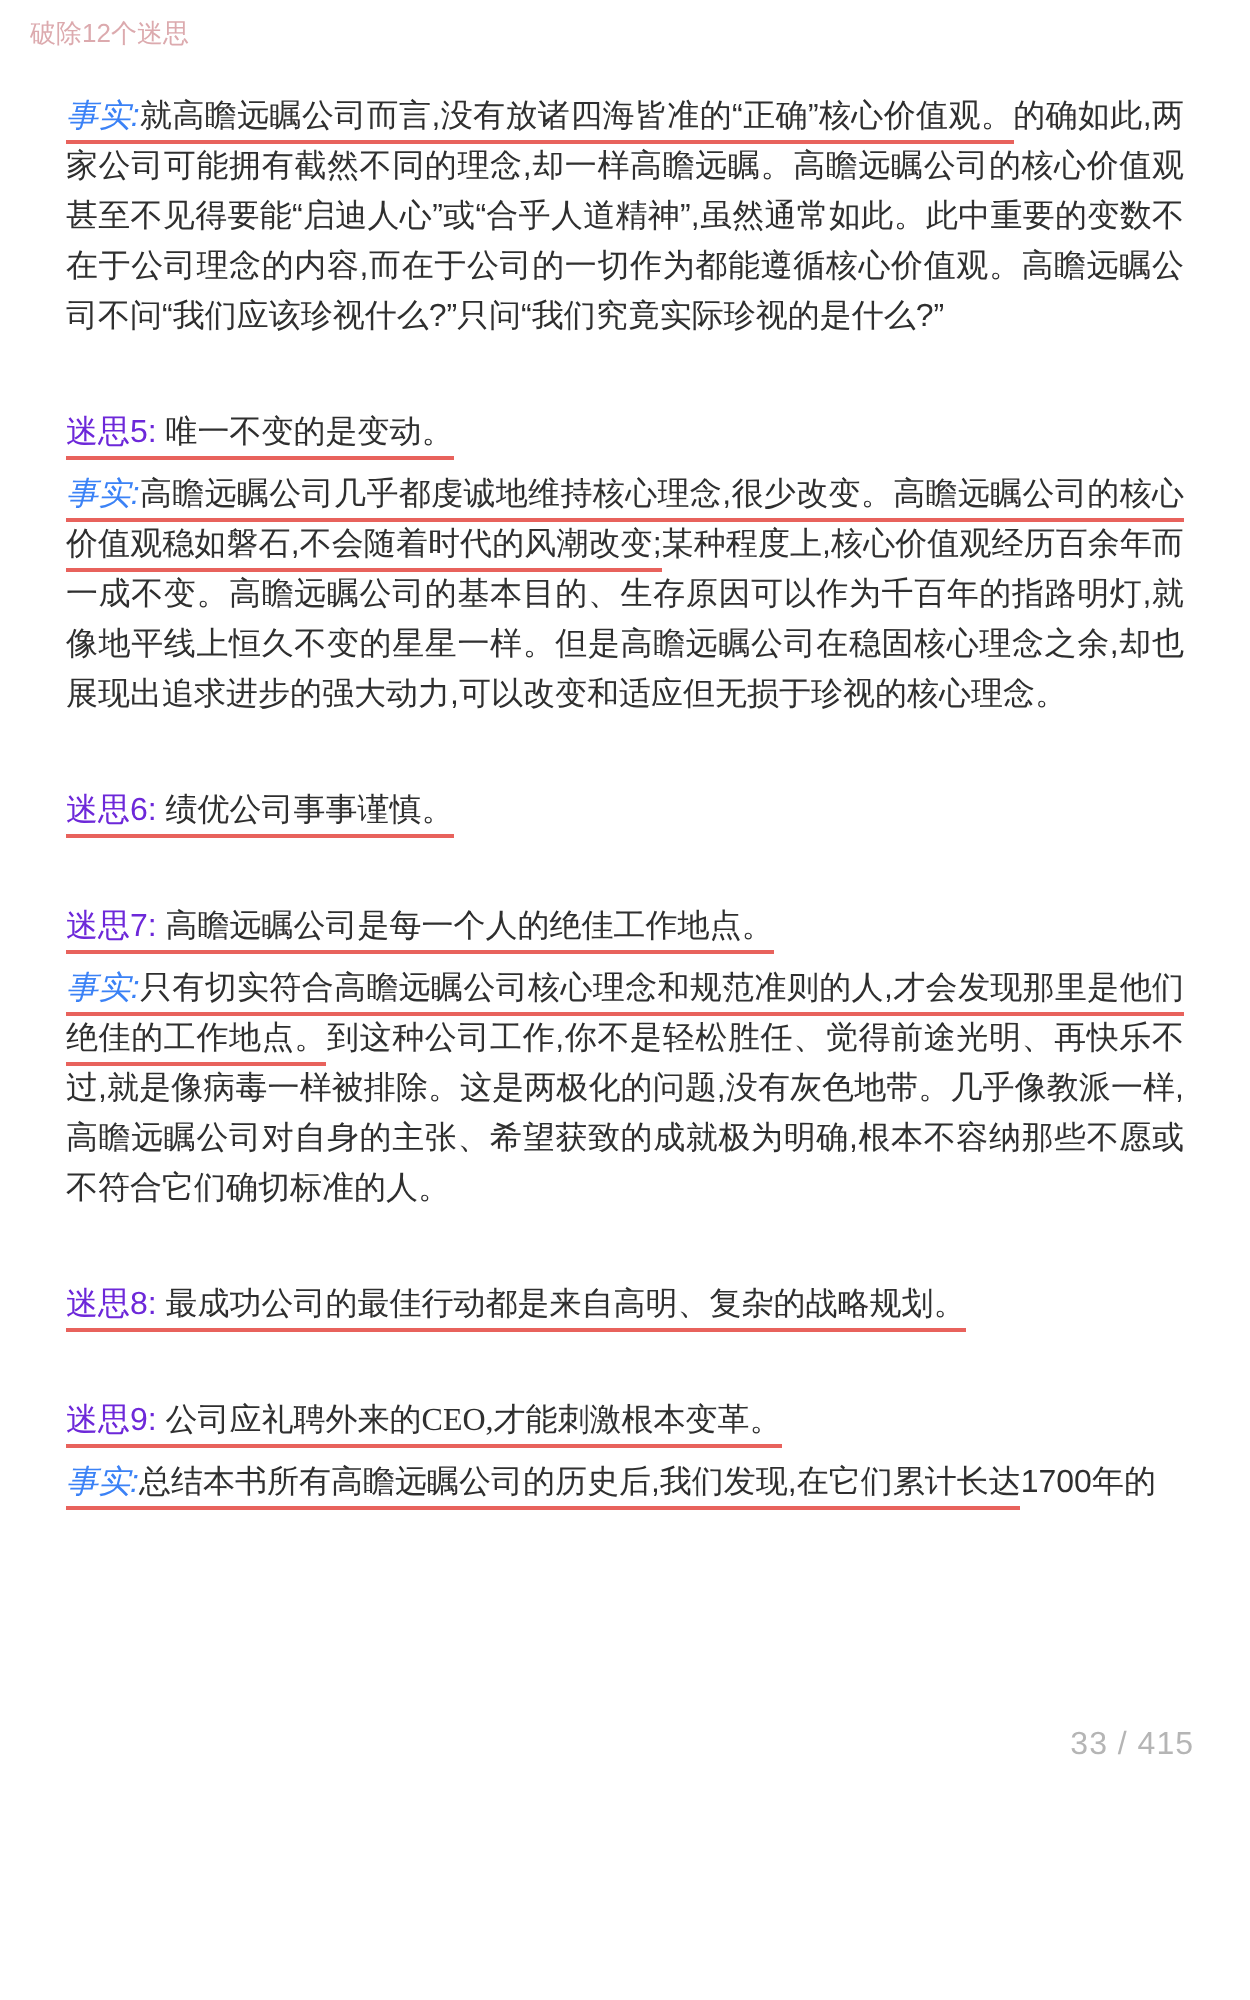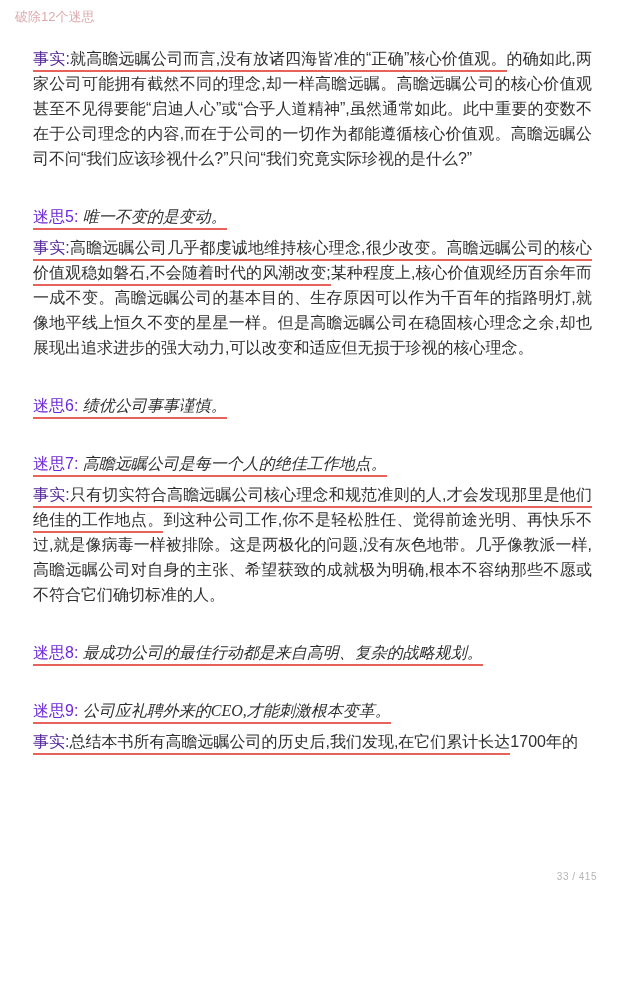--- a/index.html
+++ b/index.html
@@ -24,30 +24,29 @@
   }
   p{margin:0;}
   p.fact{margin:4px 0 0 0;}
   p.myth{margin:33px 0 6px 0;}
   .ul{
     border-bottom:2px solid #e8625c;
     padding-bottom:3px;
     -webkit-box-decoration-break:clone;
     box-decoration-break:clone;
   }
-  .fact-label{color:#4c1d95;}
+  .fact-label{color:#3b82f6;font-style:italic;}
   .myth-label{color:#6d28d9;}
   .myth-title{
-    font-style:italic;
     font-family:"Liberation Serif","DejaVu Serif",serif;
   }
   .book-link{color:#6180a8;cursor:pointer;}
   .page-indicator{
     position:absolute;right:28px;bottom:14px;
-    font-size:10px;color:#b5b5b5;
+    font-size:16px;color:#b5b5b5;
     letter-spacing:0.5px;
   }
 </style>
 </head>
 <body>
 
 <div class="page">
 
   <div class="chapter-title">破除12个迷思</div>
 

